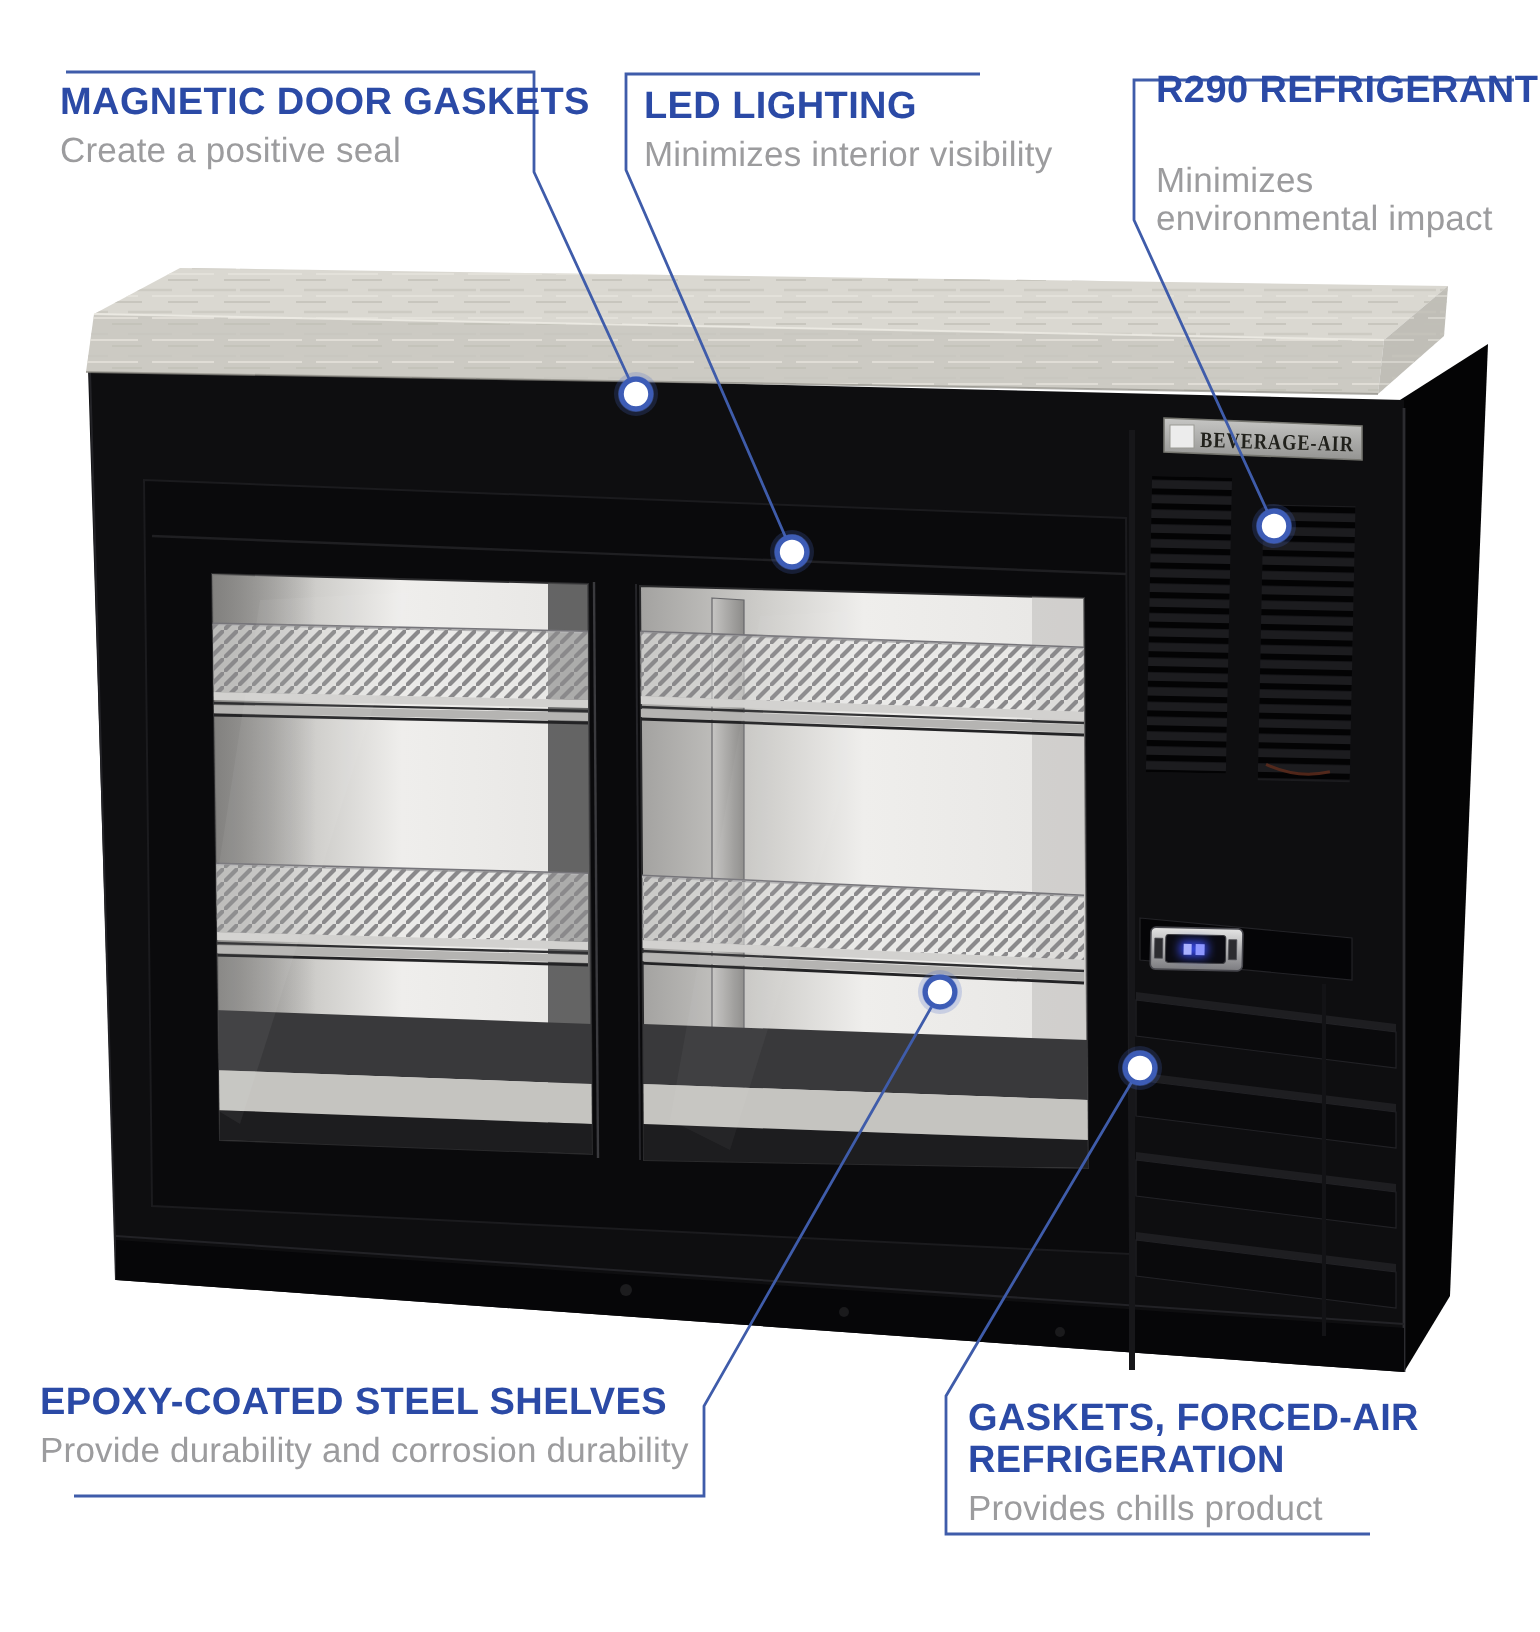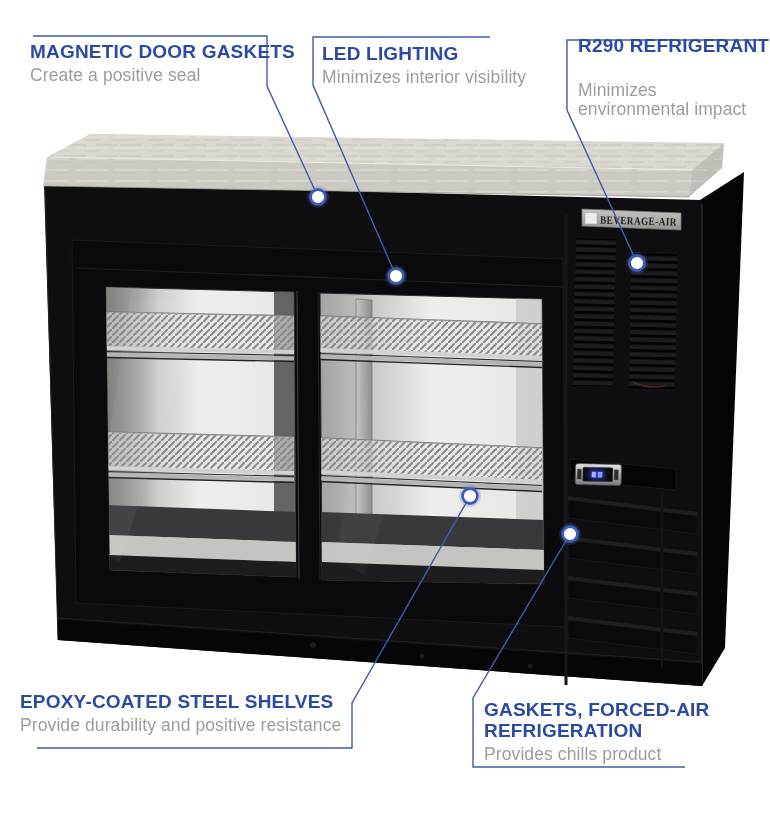--- a/index.html
+++ b/index.html
@@ -254,20 +254,20 @@
 <div class="callout" id="c2">
   <div class="t">LED LIGHTING</div>
   <div class="s">Minimizes interior visibility</div>
 </div>
 <div class="callout" id="c3">
   <div class="t">R290 REFRIGERANT</div>
   <div class="s">Minimizes environmental impact</div>
 </div>
 <div class="callout" id="c4">
   <div class="t">EPOXY-COATED STEEL SHELVES</div>
-  <div class="s">Provide durability and positive resistance</div>
+  <div class="s">Provide durability and corrosion durability</div>
 </div>
 <div class="callout" id="c5">
   <div class="t">GASKETS, FORCED-AIR REFRIGERATION</div>
   <div class="s">Provides chills product</div>
 </div>
 
 </div>
 
 </body></html>

